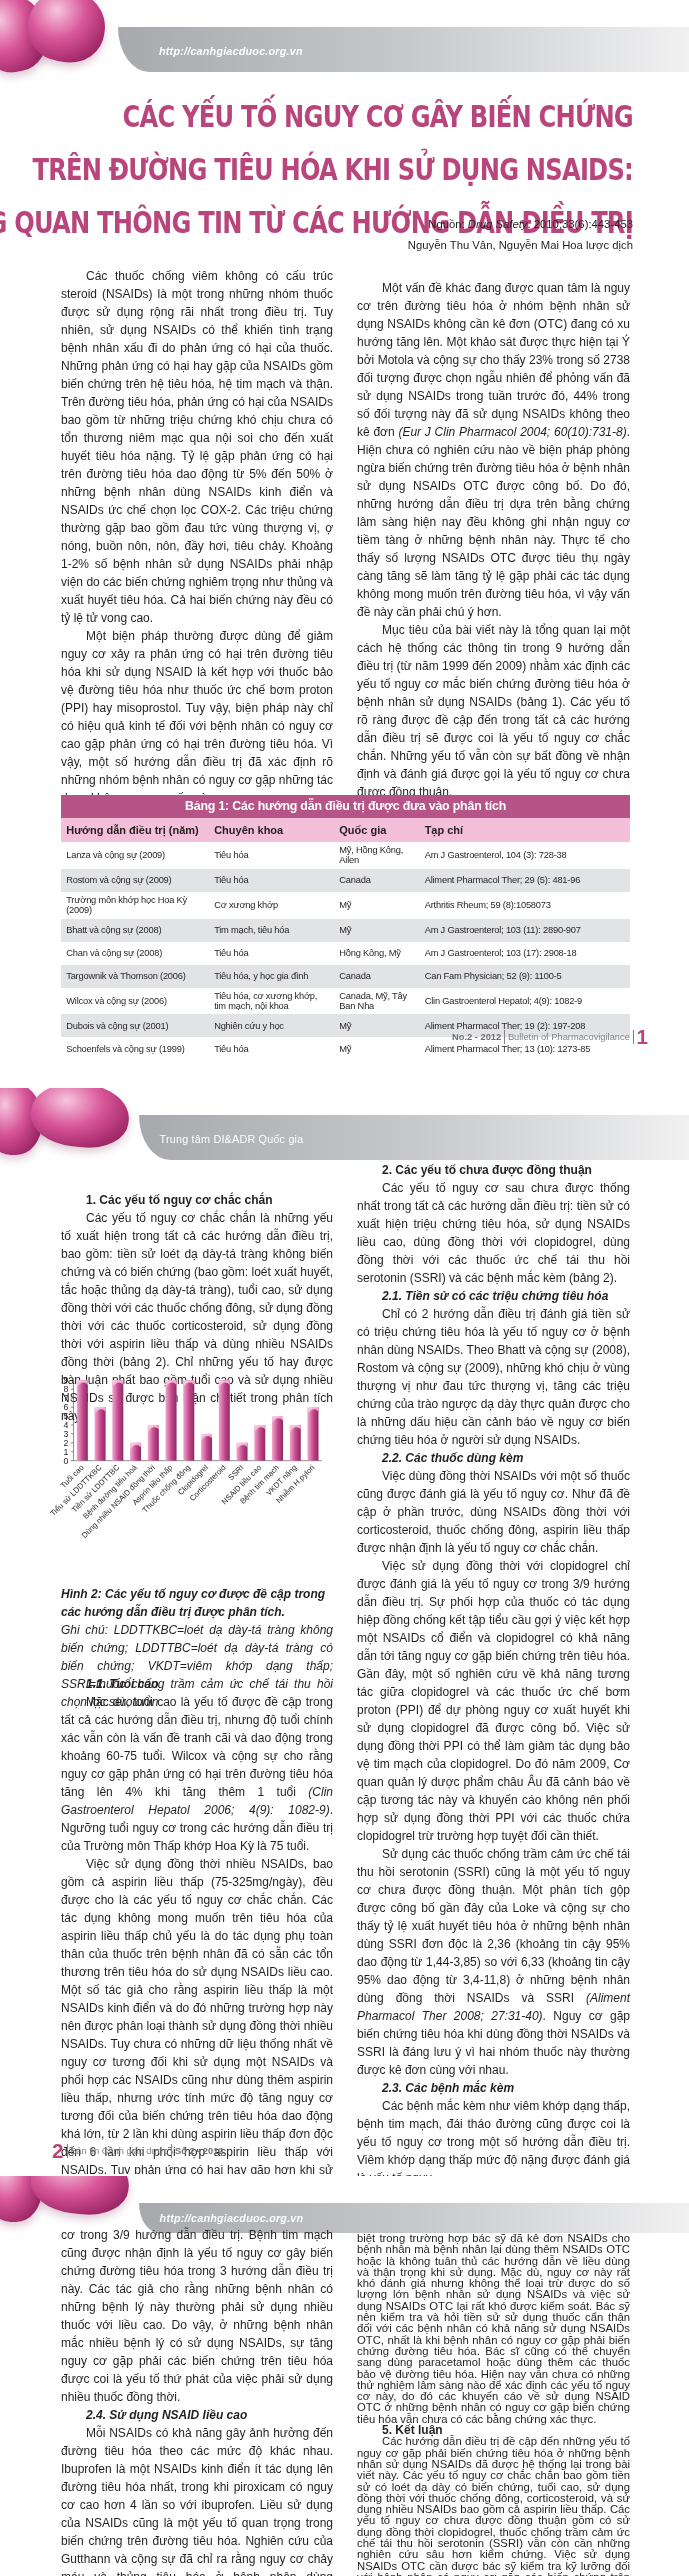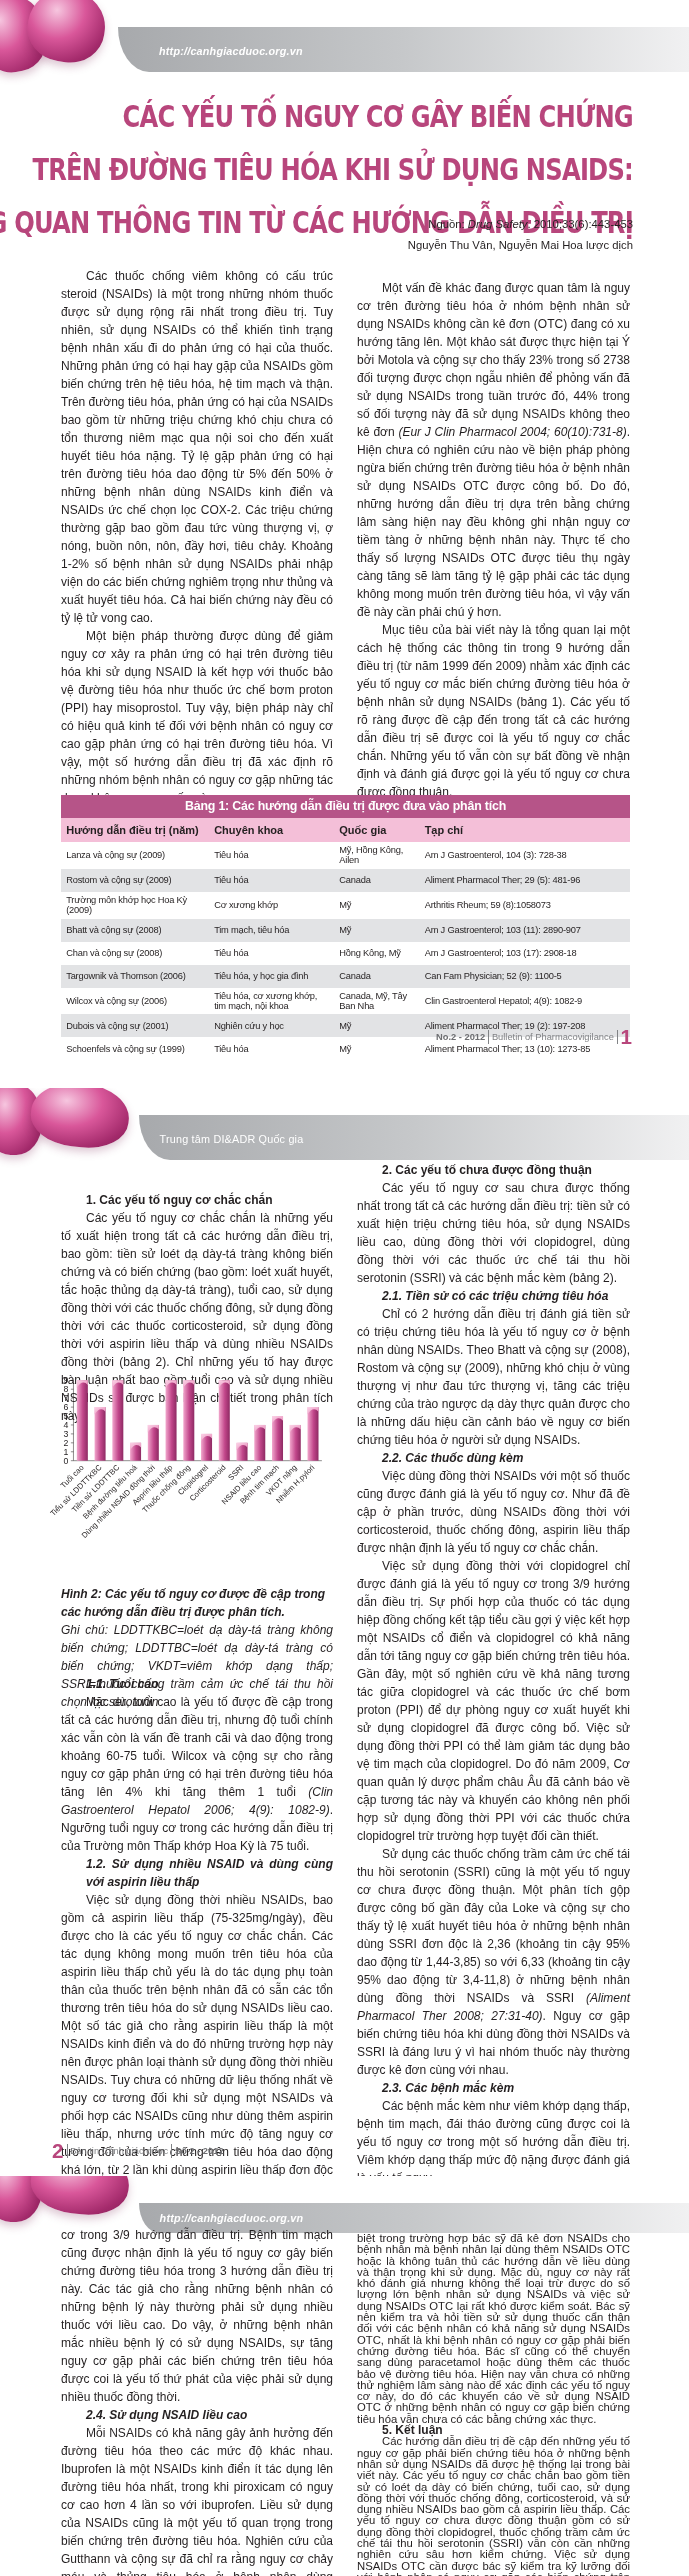--- a/index.html
+++ b/index.html
@@ -145,21 +145,21 @@
         </tr>
         <tr>
           <td>Schoenfels và cộng sự (1999)</td>
           <td>Tiêu hóa</td>
           <td>Mỹ</td>
           <td>Aliment Pharmacol Ther; 13 (10): 1273-85</td>
         </tr>
       </tbody>
   </table>
 
-  <div class="footer" style="right:58px; top:1025px;text-align:center;">
+  <div class="footer" style="right:42px; top:1025px;text-align:center;">
     <span class="bold">No.2 - 2012</span>
     <span class="bar"></span>
     <span>Bulletin of Pharmacovigilance</span>
     <span class="bar"></span>
     <span class="pg">1</span>
   </div>
 </section>
 
 <section class="page">
   <div class="banner right" style="left:139px;">
@@ -284,21 +284,20 @@
   </div>
 
   <div class="fig-caption" style="top:497px;">
     <div class="fig-title">Hình 2: Các yếu tố nguy cơ được đề cập trong các hướng dẫn điều trị được phân tích.</div>
     <div class="fig-note">Ghi chú: LDDTTKBC=loét dạ dày-tá tràng không biến chứng; LDDTTBC=loét dạ dày-tá tràng có biến chứng; VKDT=viêm khớp dạng thấp; SSRI=thuốc chống trầm cảm ức chế tái thu hồi chọn lọc serotonin</div>
   </div>
 
   <div class="col col-left" style="top:587px;">
     <h4>1.1.  Tuổi cao</h4>
     <p><span>Mặc dù, tuổi cao là yếu tố được đề cập trong tất cả các hướng dẫn điều trị, nhưng độ tuổi chính xác vẫn còn là vấn đề tranh cãi và dao động trong khoảng 60-75 tuổi.  Wilcox và cộng sự cho rằng nguy cơ gặp phản ứng có hại trên đường tiêu hóa tăng lên 4% khi tăng thêm 1 tuổi </span><span class="cite">(Clin Gastroenterol Hepatol 2006; 4(9): 1082-9)</span><span>. Ngưỡng tuổi nguy cơ trong các hướng dẫn điều trị của Trường môn Thấp khớp Hoa Kỳ là 75 tuổi.</span></p>
-    <h4>1.2.  Sử dụng nhiều NSAID và dùng cùng với aspirin liều thấp</h4>
     <p style="height:319px; overflow:hidden;">Việc sử dụng đồng thời nhiều NSAIDs, bao gồm cả aspirin liều thấp (75-325mg/ngày), đều được cho là các yếu tố nguy cơ chắc chắn. Các tác dụng không mong muốn trên tiêu hóa của aspirin liều thấp chủ yếu là do tác dụng phụ toàn thân của thuốc trên bệnh nhân đã có sẵn các tổn thương trên tiêu hóa do sử dụng NSAIDs liều cao. Một số tác giả cho rằng aspirin liều thấp là một NSAIDs kinh điển và do đó những trường hợp này nên được phân loại thành sử dụng đồng thời nhiều NSAIDs. Tuy chưa có những dữ liệu thống nhất về nguy cơ tương đối khi sử dụng một NSAIDs và phối hợp các NSAIDs cũng như dùng thêm aspirin liều thấp, nhưng ước tính mức độ  tăng nguy cơ tương đối của biến chứng trên tiêu hóa dao động khá lớn, từ 2 lần khi dùng aspirin liều thấp đơn độc đến 6 lần khi phối hợp aspirin liều thấp với NSAIDs. Tuy phản ứng có hại hay gặp hơn khi sử dụng NSAIDs liều cao, nhưng do số lượng bệnh nhân sử dụng phối hợp NSAIDs và aspirin liều thấp là khá lớn, kéo theo số lượng bệnh nhân gặp phải các biến chứng trên tiêu hóa cùng tăng lên.</p>
   </div>
 
   <div class="col col-right" style="top:73px;">
     <h3>2. Các yếu tố chưa được đồng thuận</h3>
     <p>Các yếu tố nguy cơ sau chưa được thống nhất trong tất cả các hướng dẫn điều trị: tiền sử có xuất hiện triệu chứng tiêu hóa, sử dụng NSAIDs liều cao, dùng đồng thời với clopidogrel, dùng đồng thời với các thuốc ức chế tái thu hồi serotonin (SSRI) và các bệnh mắc kèm (bảng 2).</p>
     <h4>2.1. Tiền sử có các triệu chứng tiêu hóa</h4>
     <p>Chỉ có 2 hướng dẫn điều trị đánh giá tiền sử có triệu chứng tiêu hóa là yếu tố nguy cơ ở bệnh nhân dùng NSAIDs. Theo Bhatt và cộng sự (2008), Rostom và cộng sự (2009), những khó chịu ở vùng thượng vị như đau tức thượng vị, tăng các triệu chứng của trào ngược dạ dày thực quản được cho là những dấu hiệu cần cảnh báo về nguy cơ biến chứng tiêu hóa ở người sử dụng NSAIDs.</p>
     <h4>2.2. Các thuốc dùng kèm</h4>
     <p>Việc dùng đồng thời NSAIDs với một số thuốc cũng được đánh giá là yếu tố nguy cơ. Như đã đề cập ở phần trước, dùng NSAIDs đồng thời với corticosteroid, thuốc chống đông, aspirin liều thấp được nhận định là yếu tố nguy cơ chắc chắn.</p>

